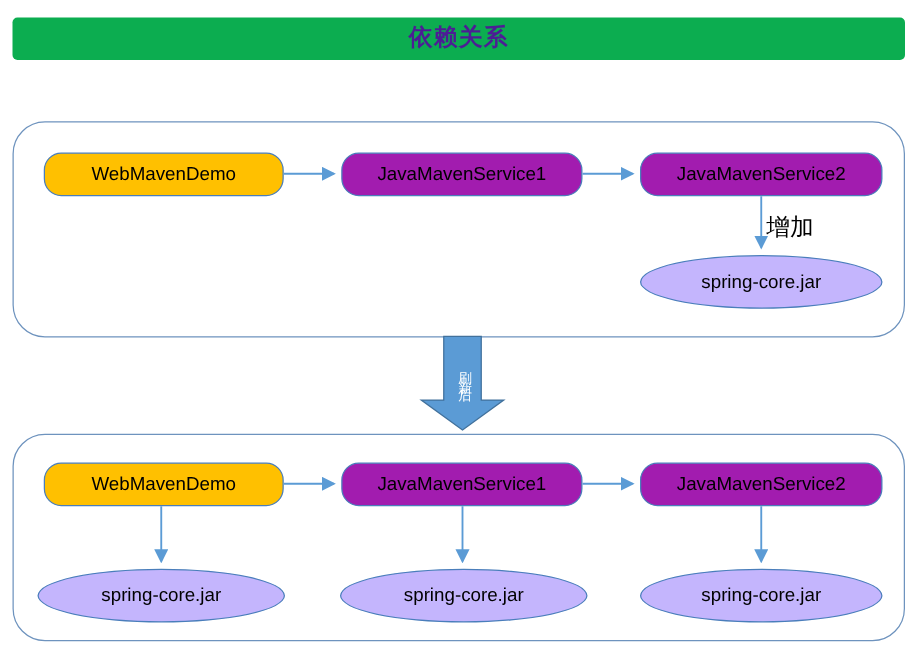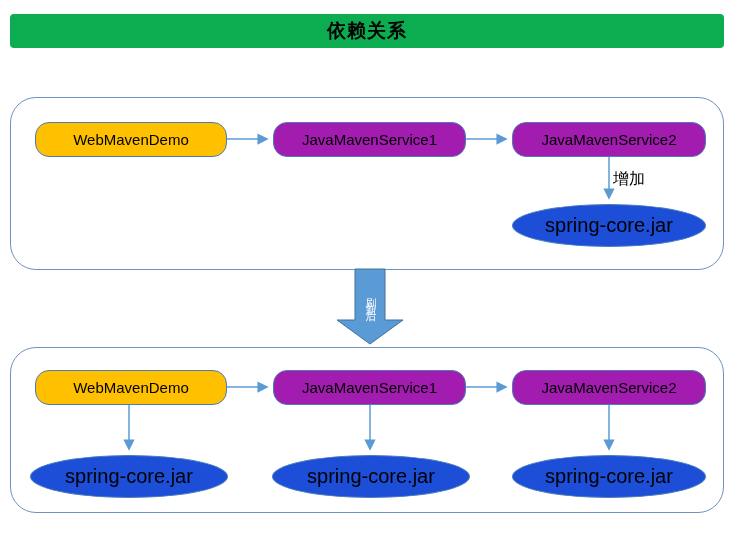--- a/index.html
+++ b/index.html
@@ -10,21 +10,21 @@
     background: #ffffff;
     font-family: "Liberation Sans", sans-serif;
     overflow: hidden;
   }
   .titlebar {
     position: absolute;
     left: 10px; top: 14px;
     width: 714px; height: 34px;
     background: #0CAD50;
     border-radius: 4px;
-    color: #000000;
+    color: #4c1d95;
     font-size: 19px;
     font-weight: bold;
     text-align: center;
     line-height: 34px;
     letter-spacing: 1px;
   }
   .panel {
     position: absolute;
     left: 10px;
     width: 712px;
@@ -43,40 +43,40 @@
     font-size: 15px;
     display: flex;
     align-items: center;
     justify-content: center;
   }
   .orange { background: #FFC000; }
   .yellow { background: #a21caf; }
   .jar {
     position: absolute;
     height: 41px;
-    background: #1d4ed8;
+    background: #c4b5fd;
     border: 1.5px solid #4A7EBB;
     border-radius: 50%;
     color: #000000;
-    font-size: 20px;
+    font-size: 15px;
     display: flex;
     align-items: center;
     justify-content: center;
   }
   .overlay {
     position: absolute;
     left: 0; top: 0;
     width: 734px; height: 533px;
     pointer-events: none;
   }
   .edge-label {
     position: absolute;
     left: 613px; top: 169px;
     color: #000000;
-    font-size: 16px;
+    font-size: 19px;
   }
   .transition-label {
     position: absolute;
     left: 363px; top: 273px;
     width: 15px; height: 50px;
     color: #ffffff;
     font-size: 11px;
     writing-mode: vertical-rl;
     text-orientation: upright;
     letter-spacing: 6px;

